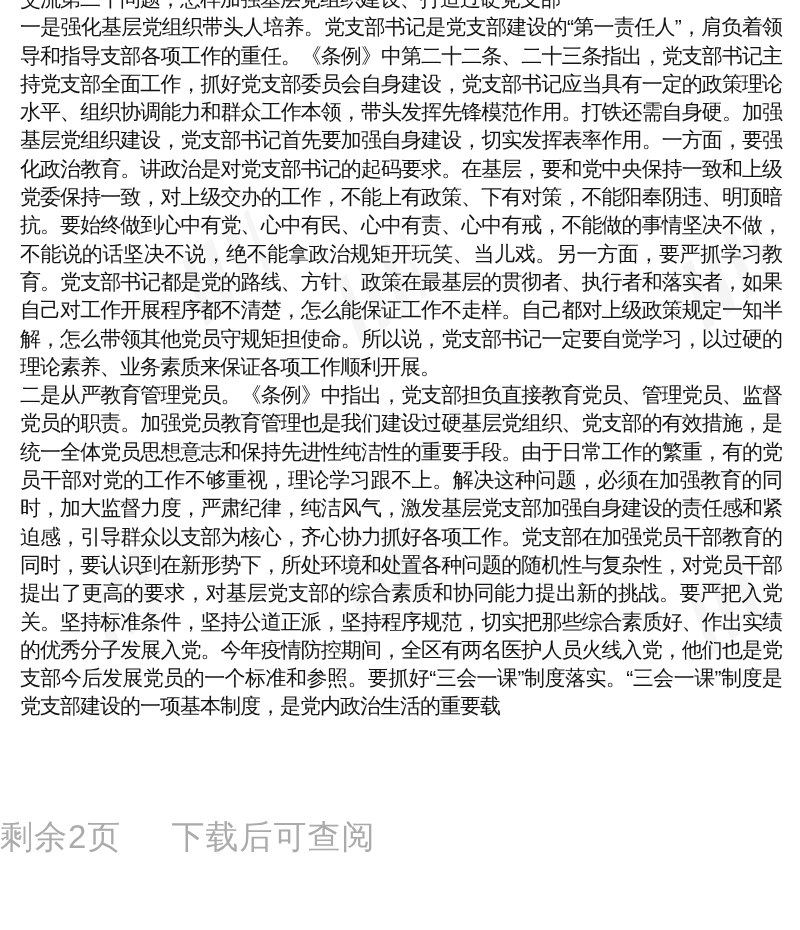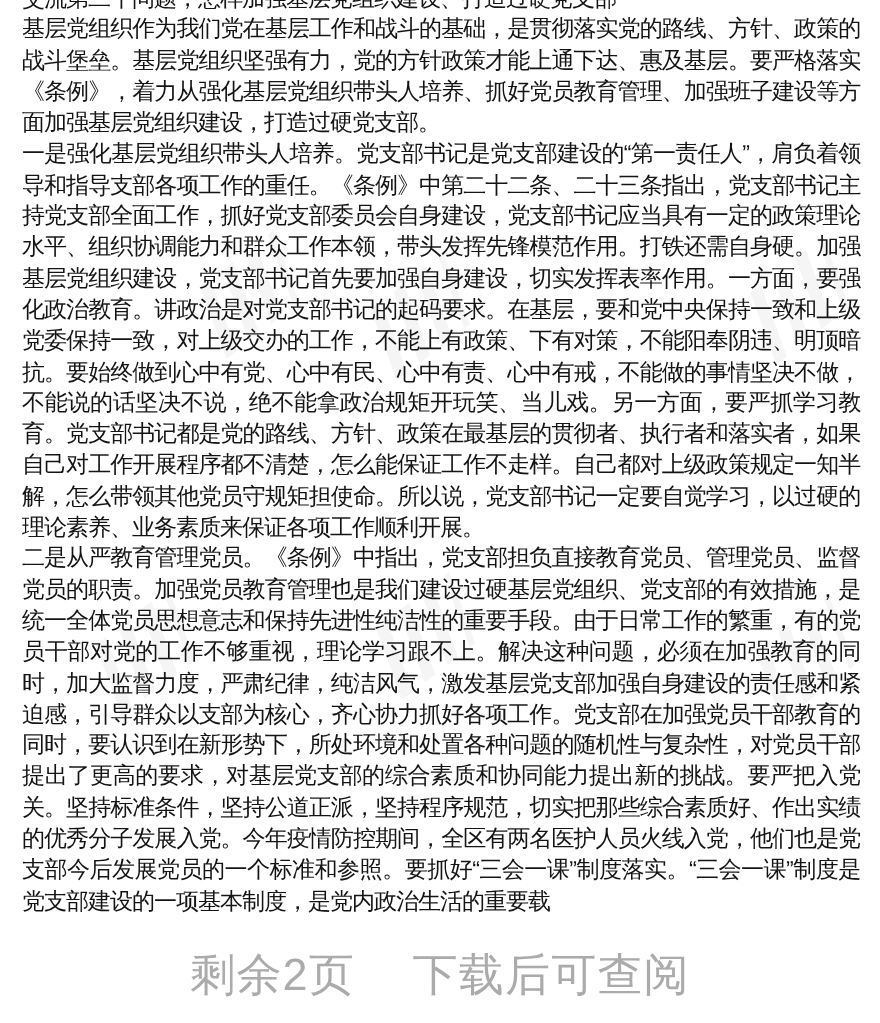--- a/index.html
+++ b/index.html
@@ -55,24 +55,23 @@
   .text-block p {
     margin: 0;
     word-break: break-all;
   }
   
   .footer-note {
     position: absolute;
     z-index: 1;
     left: 0;
     right: 0;
-    top: 874px;
-    text-align: center;
+    top: 830px;
     color: #ababab;
-    font-size: 41px;
+    font-size: 33px;
     letter-spacing: 1px;
     white-space: nowrap;
   }
   .footer-note span + span {
     margin-left: 40px;
   }
 </style>
 </head>
 <body>
 
@@ -82,21 +81,20 @@
     <div class="wm" style="left:185px; top:250px;"></div>
     <div class="wm" style="left:340px; top:270px;"></div>
     <div class="wm" style="left:685px; top:255px;"></div>
     <div class="wm" style="left:90px;  top:575px;"></div>
     <div class="wm" style="left:345px; top:560px;"></div>
     <div class="wm" style="left:690px; top:580px;"></div>
   </div>
 
   <div class="text-block">
     <p>交流第二个问题，怎样加强基层党组织建设、打造过硬党支部</p>
-    <p>基层党组织作为我们党在基层工作和战斗的基础，是贯彻落实党的路线、方针、政策的战斗堡垒。基层党组织坚强有力，党的方针政策才能上通下达、惠及基层。要严格落实《条例》，着力从强化基层党组织带头人培养、抓好党员教育管理、加强班子建设等方面加强基层党组织建设，打造过硬党支部。</p>
     <p>一是强化基层党组织带头人培养。党支部书记是党支部建设的“第一责任人”，肩负着领导和指导支部各项工作的重任。《条例》中第二十二条、二十三条指出，党支部书记主持党支部全面工作，抓好党支部委员会自身建设，党支部书记应当具有一定的政策理论水平、组织协调能力和群众工作本领，带头发挥先锋模范作用。打铁还需自身硬。加强基层党组织建设，党支部书记首先要加强自身建设，切实发挥表率作用。一方面，要强化政治教育。讲政治是对党支部书记的起码要求。在基层，要和党中央保持一致和上级党委保持一致，对上级交办的工作，不能上有政策、下有对策，不能阳奉阴违、明顶暗抗。要始终做到心中有党、心中有民、心中有责、心中有戒，不能做的事情坚决不做，不能说的话坚决不说，绝不能拿政治规矩开玩笑、当儿戏。另一方面，要严抓学习教育。党支部书记都是党的路线、方针、政策在最基层的贯彻者、执行者和落实者，如果自己对工作开展程序都不清楚，怎么能保证工作不走样。自己都对上级政策规定一知半解，怎么带领其他党员守规矩担使命。所以说，党支部书记一定要自觉学习，以过硬的理论素养、业务素质来保证各项工作顺利开展。</p>
     <p>二是从严教育管理党员。《条例》中指出，党支部担负直接教育党员、管理党员、监督党员的职责。加强党员教育管理也是我们建设过硬基层党组织、党支部的有效措施，是统一全体党员思想意志和保持先进性纯洁性的重要手段。由于日常工作的繁重，有的党员干部对党的工作不够重视，理论学习跟不上。解决这种问题，必须在加强教育的同时，加大监督力度，严肃纪律，纯洁风气，激发基层党支部加强自身建设的责任感和紧迫感，引导群众以支部为核心，齐心协力抓好各项工作。党支部在加强党员干部教育的同时，要认识到在新形势下，所处环境和处置各种问题的随机性与复杂性，对党员干部提出了更高的要求，对基层党支部的综合素质和协同能力提出新的挑战。要严把入党关。坚持标准条件，坚持公道正派，坚持程序规范，切实把那些综合素质好、作出实绩的优秀分子发展入党。今年疫情防控期间，全区有两名医护人员火线入党，他们也是党支部今后发展党员的一个标准和参照。要抓好“三会一课”制度落实。“三会一课”制度是党支部建设的一项基本制度，是党内政治生活的重要载</p>
   </div>
 
   <div class="footer-note">
     <span>剩余2页</span>
     <span>下载后可查阅</span>
   </div>
 
 </div>

